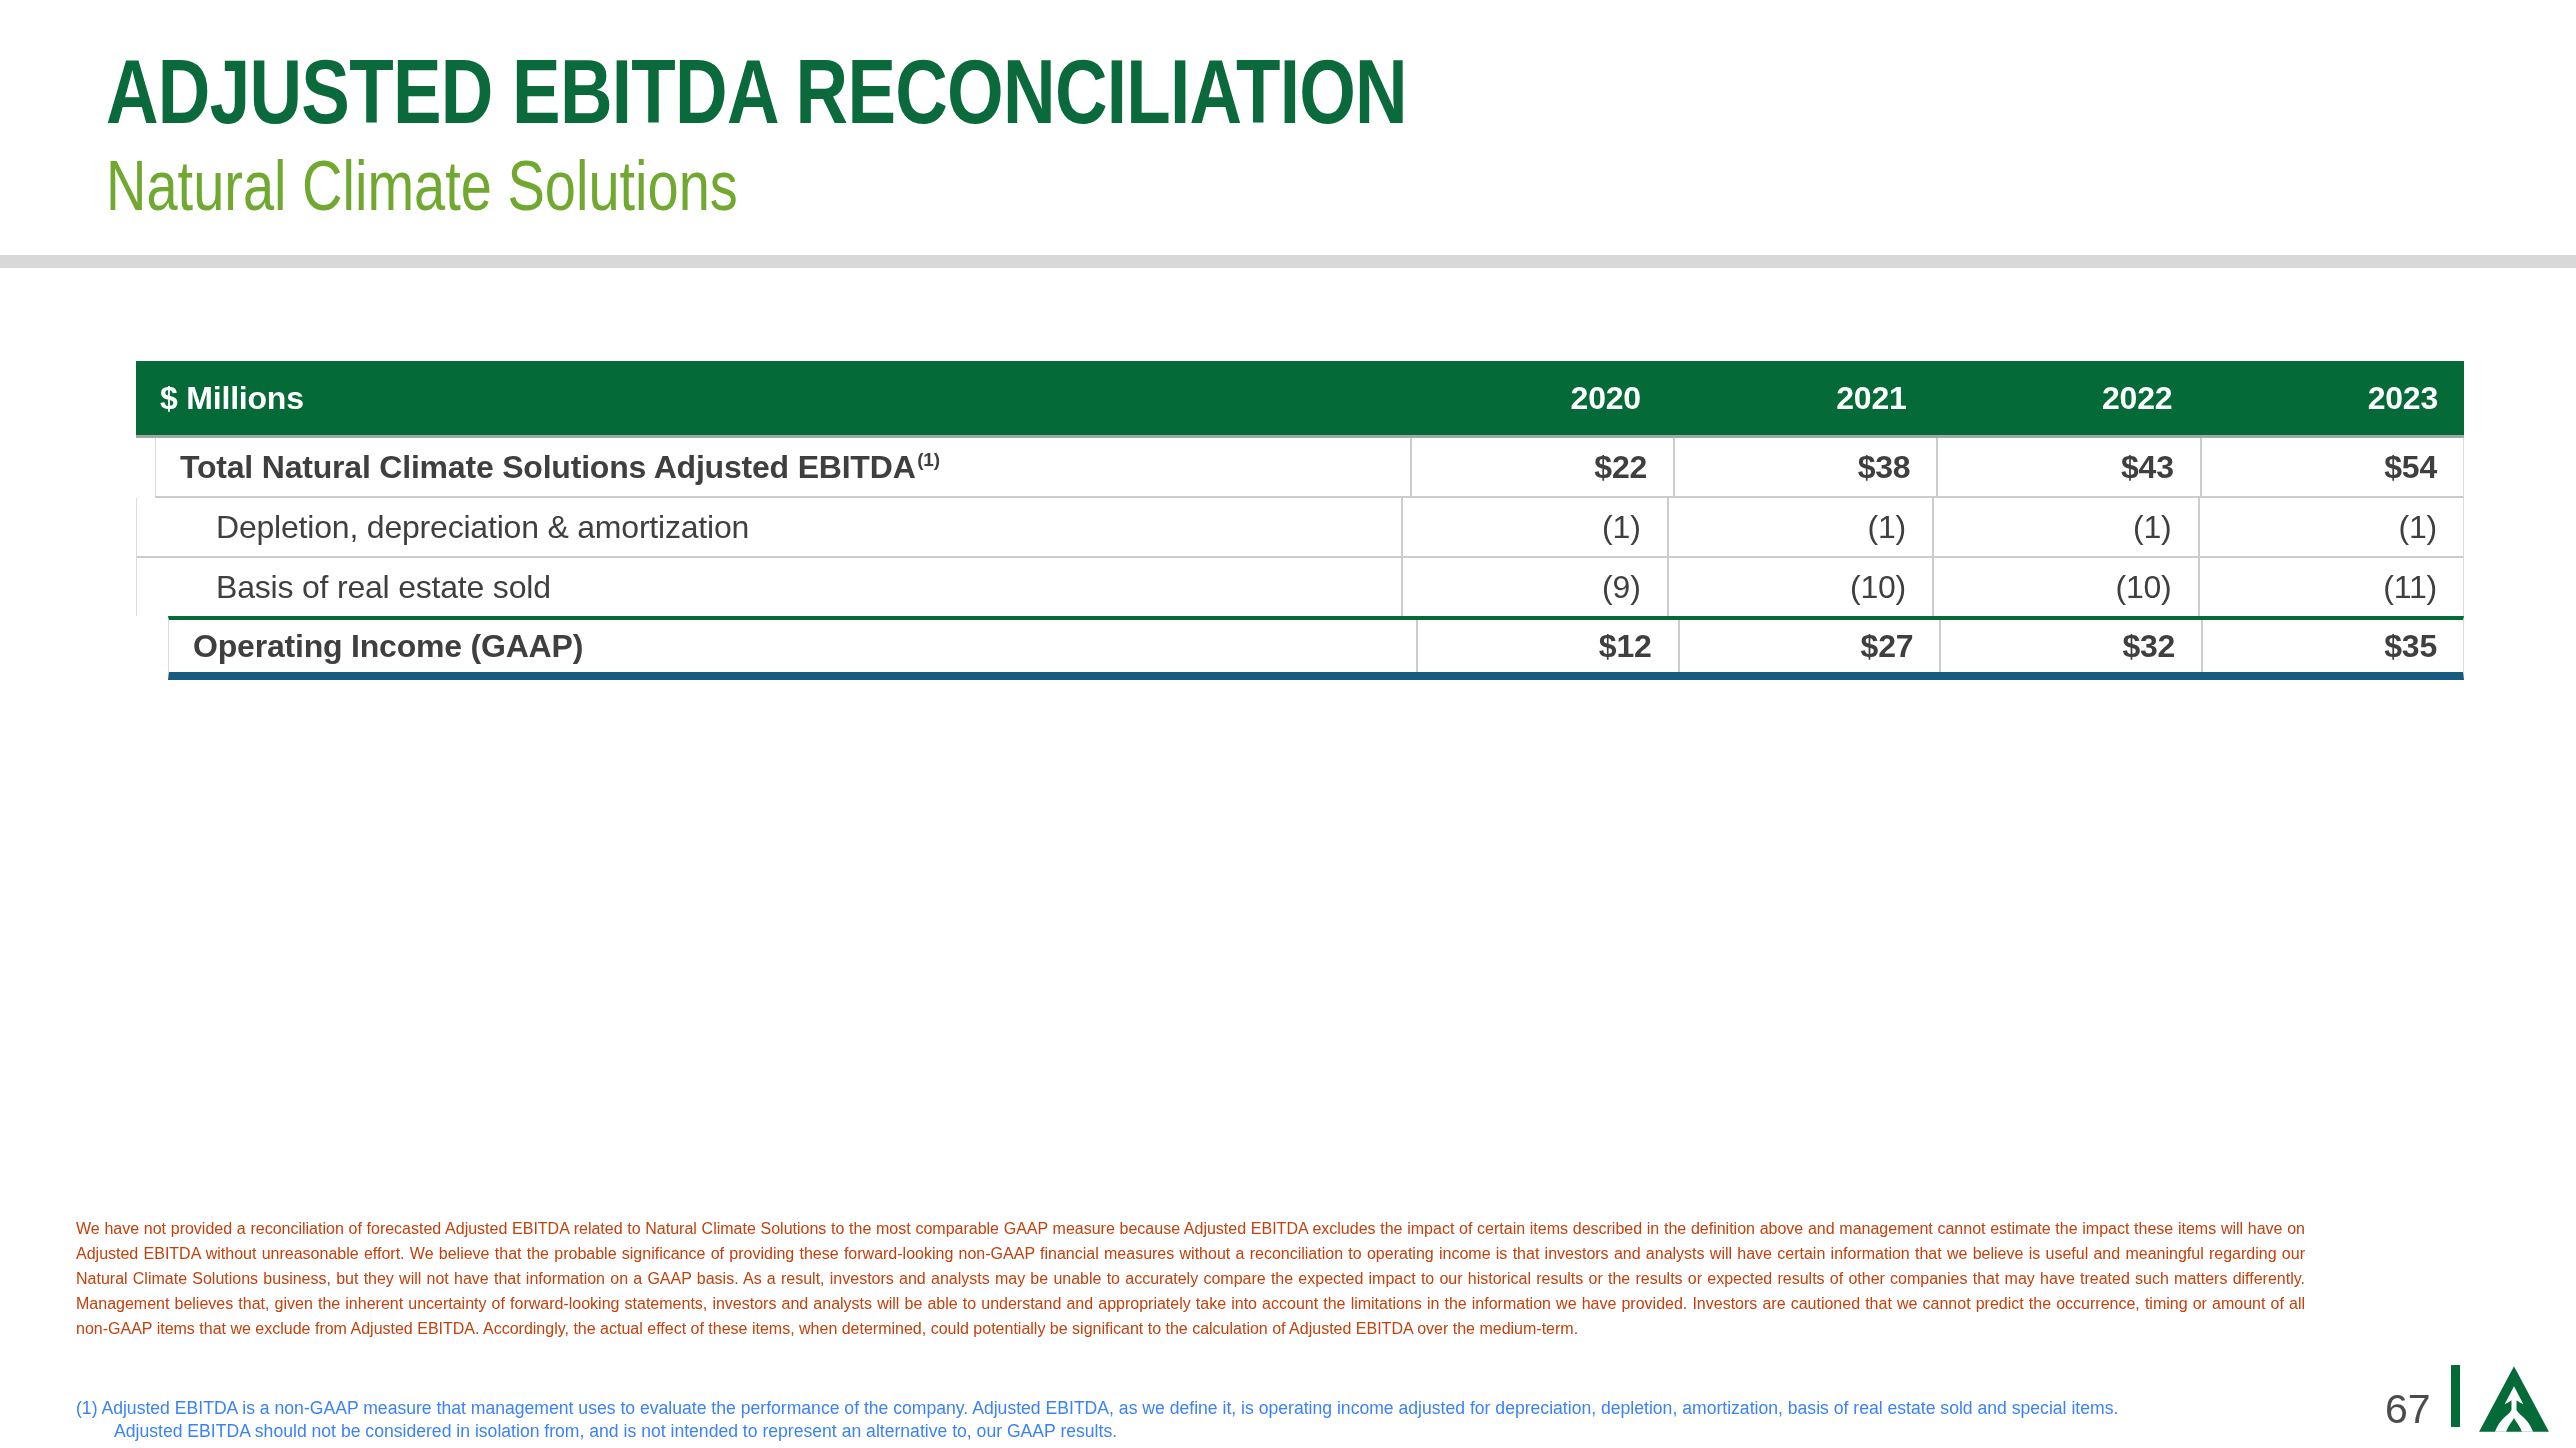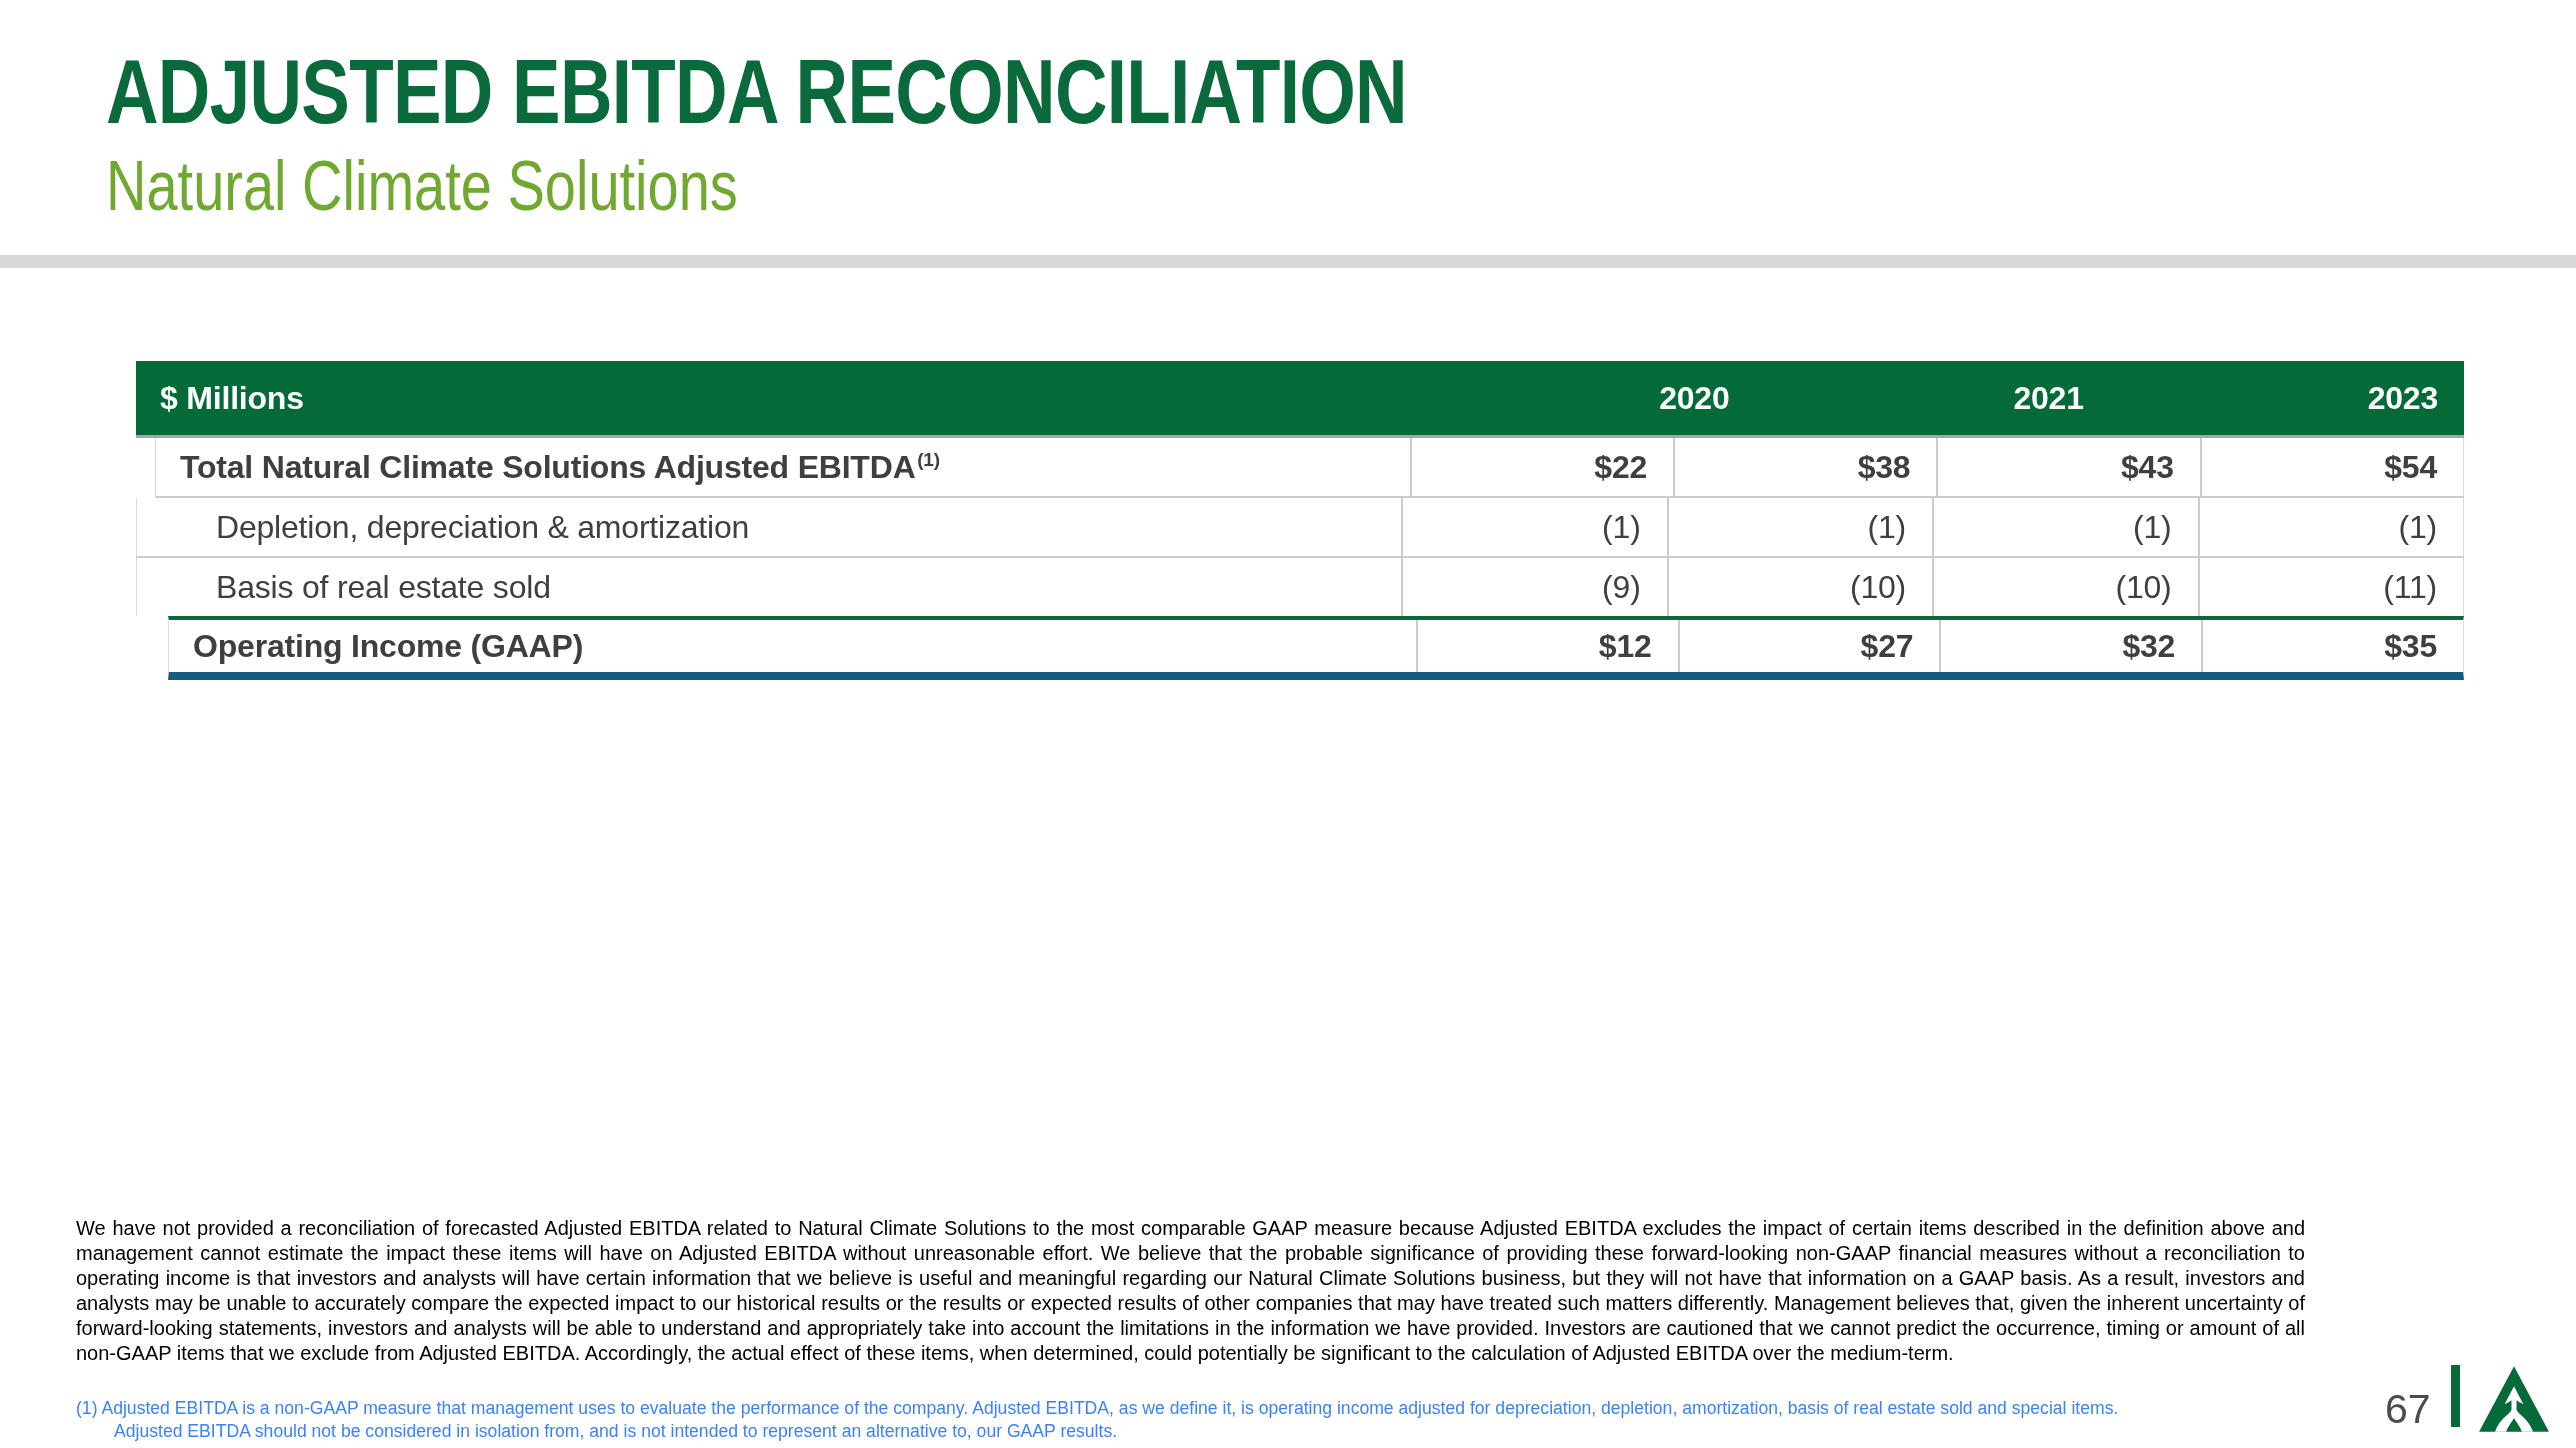--- a/index.html
+++ b/index.html
@@ -51,21 +51,21 @@
     font-weight:bold;height:52px;
     border-top:4.3px solid #046A38;
     border-bottom:8.6px solid #155C80;
     margin-left:32px;
   }
   .ebitda-table sup{font-size:19px;line-height:0;vertical-align:super;margin-left:1.7px;}
 
   
   .disclaimer{
     position:absolute;left:76px;top:1216px;width:2229px;margin:0;
-    font-size:20px;line-height:25px;color:#000000;text-align:justify;
+    font-size:16px;line-height:25px;color:#c2410c;text-align:justify;
   }
   .footnote{
     position:absolute;left:76px;top:1397px;width:2267px;
     font-size:17.6px;line-height:23px;color:#3b82f6;
   }
   .fn-l2{padding-left:38px;}
 
   .page-number{
     position:absolute;left:2385px;top:1386px;
     font-size:41px;color:#4c4c4c;letter-spacing:0;
@@ -85,20 +85,21 @@
   <h1 class="title">ADJUSTED EBITDA RECONCILIATION</h1>
   <h2 class="subtitle">Natural Climate Solutions</h2>
   <div class="divider-bar"></div>
 
   <div class="ebitda-table">
 
     <div class="thead">
       <div class="cell label">$ Millions</div>
       <div class="cell num">2020</div>
       <div class="cell num">2021</div>
+      <div class="cell num">2022</div>
       <div class="cell num">2023</div>
     </div>
 
     <div class="trow r-bold">
       <div class="cell label">
         <span><span>Total Natural Climate Solutions Adjusted EBITDA</span><sup>(1)</sup></span>
       </div>
       <div class="cell num">$22</div>
       <div class="cell num">$38</div>
       <div class="cell num">$43</div>

